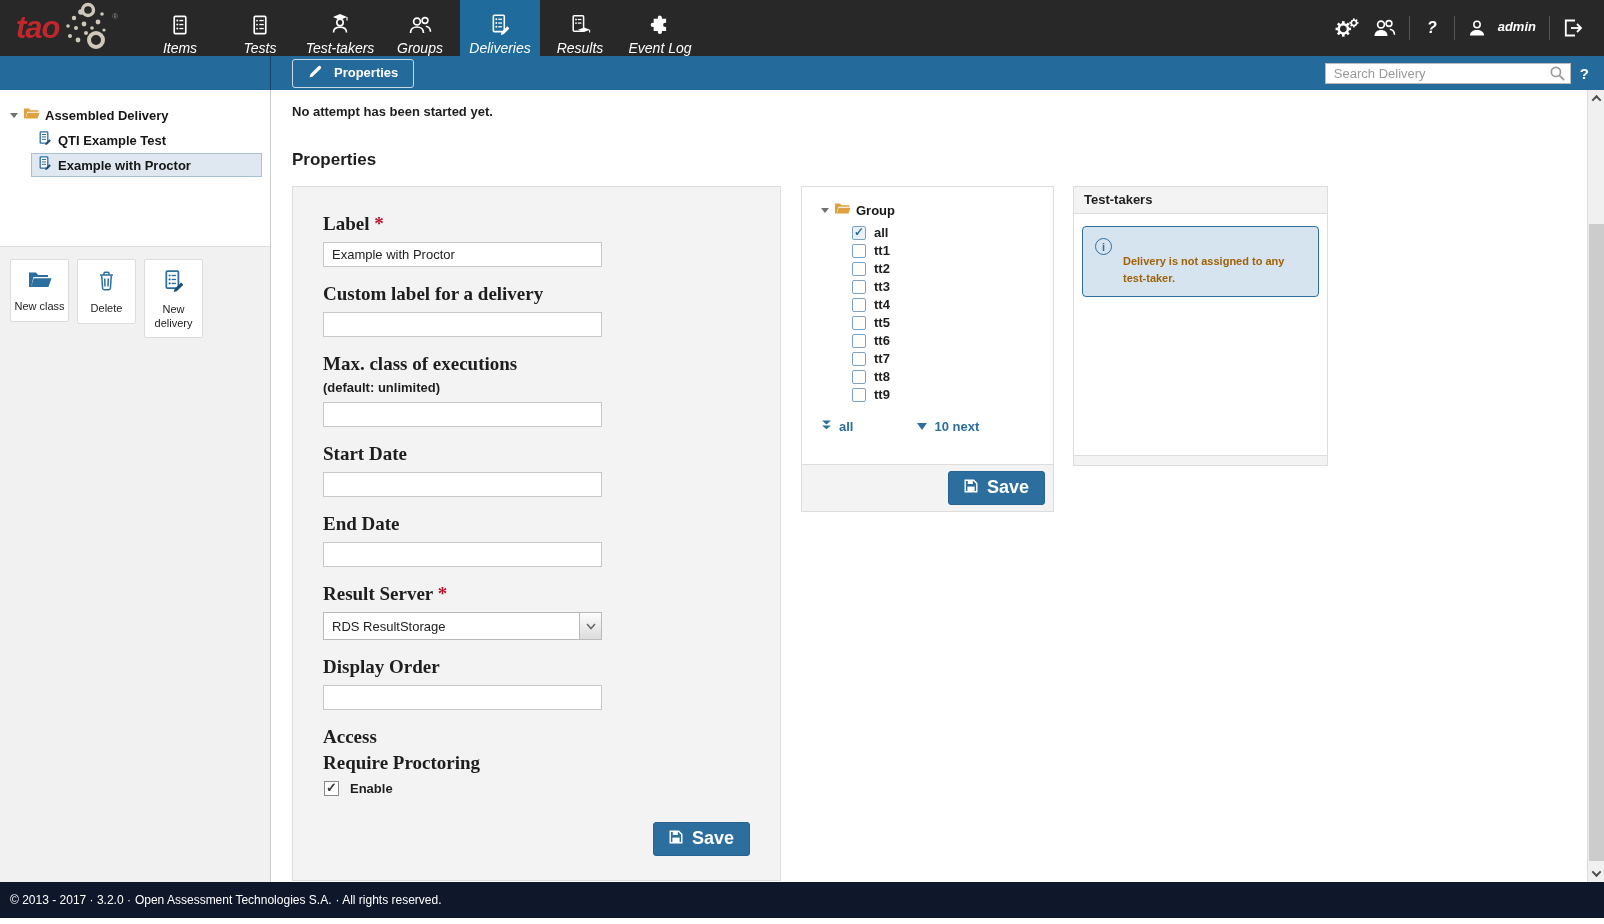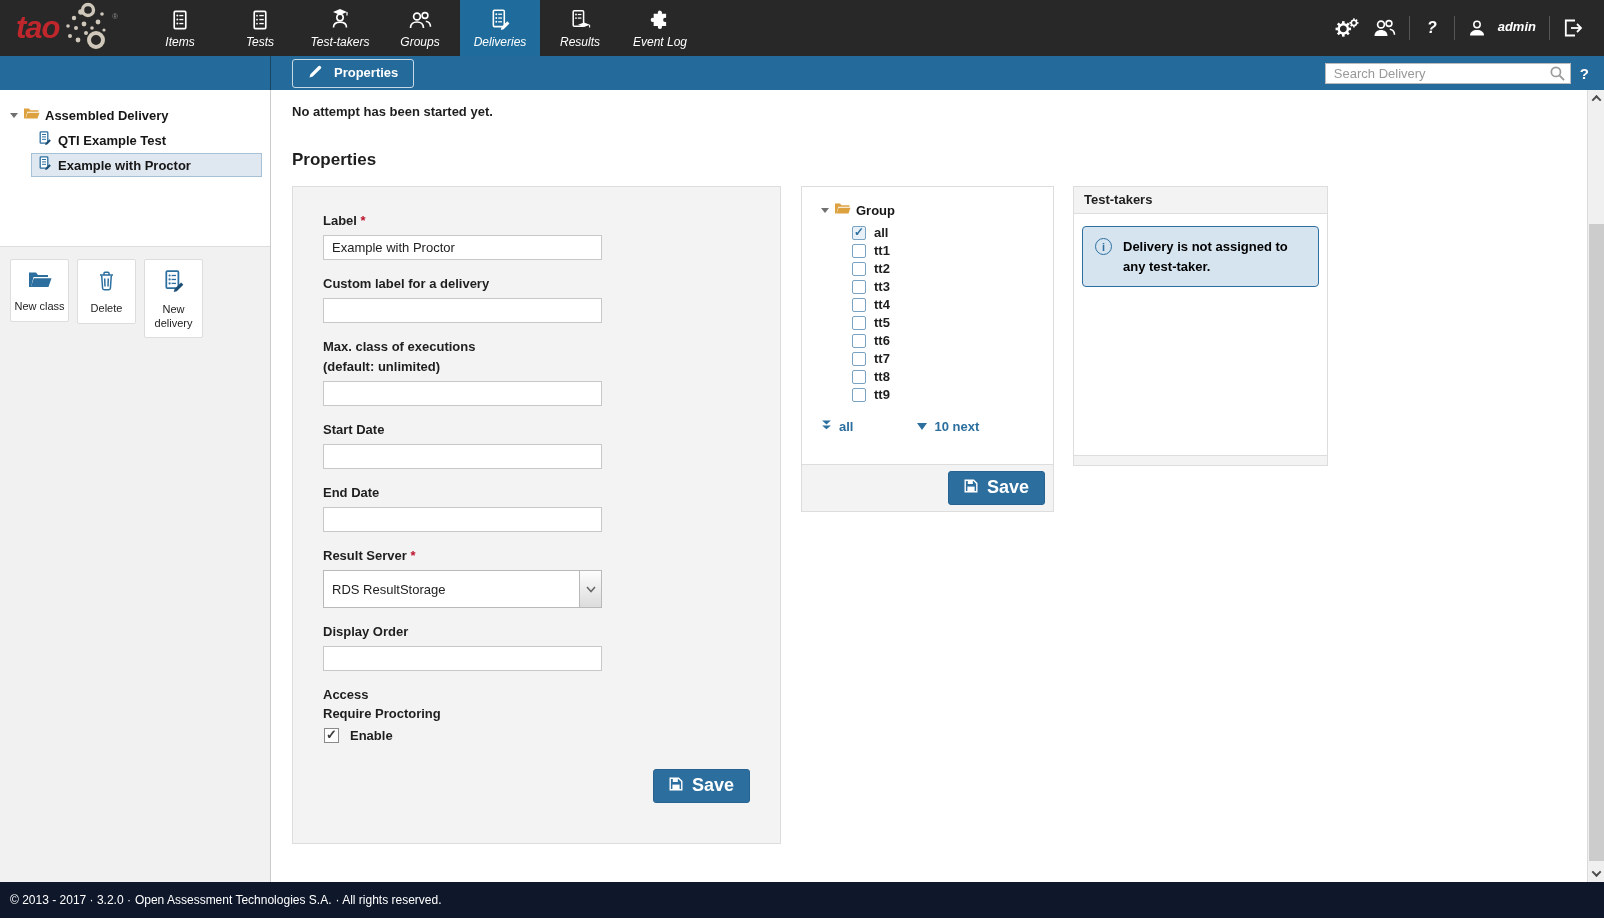--- a/index.html
+++ b/index.html
@@ -6,21 +6,21 @@
   html, body { width: 1604px; height: 924px; overflow: hidden; }
   body { font-family: "Liberation Sans", sans-serif; color: #1e1e1e; background: #fff; position: relative; }
 
   
   .topnav { height: 56px; background: #282828; display: flex; align-items: stretch; font-style: italic; }
   .logo { width: 140px; display: flex; align-items: center; padding-left: 16px; cursor: pointer; position: relative; }
   .logo-text { color: #c0272d; font-size: 31px; font-weight: bold; letter-spacing: -1px; position: relative; z-index: 2; }
   .logo-burst { margin-left: -6px; }
   .logo-reg { color: #8a8a8a; font-size: 8px; position: absolute; top: 12px; left: 112px; }
   .nav-tabs { display: flex; }
-  .nav-tab { width: 80px; display: flex; flex-direction: column; align-items: center; justify-content: center; gap: 5px; color: #fff; font-size: 12px; cursor: pointer; }
+  .nav-tab { width: 80px; display: flex; flex-direction: column; align-items: center; justify-content: flex-end; gap: 5px; color: #fff; font-size: 14px; cursor: pointer; }
   .nav-tab.active { background: #1f6b9b; }
   .nav-tab .ic { height: 22px; display: flex; align-items: flex-end; }
   .nav-right { margin-left: auto; display: flex; align-items: center; gap: 13px; padding-right: 20px; }
   .nav-divider { width: 1px; height: 24px; background: #555; }
   .nav-icon-btn { display: flex; align-items: flex-start; gap: 12px; color: #fff; cursor: pointer; }
   .nav-help { color: #fff; font-weight: bold; font-size: 16px; cursor: pointer; padding: 0 4px; }
   .nav-user-label { color: #fff; font-size: 13px; font-weight: bold; }
 
   
   .actionbar { height: 34px; background: #246a9b; display: flex; align-items: center; }
@@ -49,25 +49,25 @@
   .action-btn { width: 59px; background: #fff; border: 1px solid #ddd; border-radius: 2px; display: flex; flex-direction: column; align-items: center; gap: 7px; padding: 10px 2px 7px; font-size: 11px; color: #222; text-align: center; cursor: pointer; line-height: 1.25; }
 
   
   .main { flex: 1; background: #fff; padding: 14px 0 0 21px; position: relative; overflow: hidden; }
   .notice { font-size: 13px; font-weight: bold; color: #1e1e1e; }
   .main-title { font-size: 17px; font-weight: bold; color: #1e1e1e; margin-top: 31px; }
   .panels { display: flex; align-items: flex-start; margin-top: 16px; }
 
   
   .form-panel { width: 489px; min-height: 658px; flex: none; background: #f3f3f3; border: 1px solid #ddd; padding: 26px 30px 24px; display: flex; flex-direction: column; }
-  .f-label { font-size: 13px; font-weight: bold; color: #1e1e1e; margin-bottom: 7px; }
+  .f-label { font-size: 19px; font-weight: bold; color: #1e1e1e; margin-bottom: 7px; font-family: Liberation Serif, serif; }
   .f-label .req { color: #ba122b; }
   .f-hint { font-size: 13px; font-weight: bold; color: #1e1e1e; margin: 5px 0 7px; }
   .tf { width: 279px; height: 25px; border: 1px solid #c8c8c8; background: #fff; font-size: 13px; color: #222; padding: 2px 8px; margin-bottom: 16px; display: block; font-family: "Liberation Sans", sans-serif; }
-  .sel { width: 279px; height: 38px; border: 1px solid #b9b9b9; background: #fff; display: flex; align-items: center; margin-bottom: 16px; cursor: pointer; }
+  .sel { width: 279px; height: 28px; border: 1px solid #b9b9b9; background: #fff; display: flex; align-items: center; margin-bottom: 16px; cursor: pointer; }
   .sel-text { flex: 1; font-size: 13px; padding: 0 8px; color: #222; }
   .sel-arrow { width: 22px; height: 100%; border-left: 1px solid #b9b9b9; background: linear-gradient(#fdfdfd, #dcdcdc); display: flex; align-items: center; justify-content: center; }
   .cb-row { display: flex; align-items: center; gap: 11px; font-size: 13px; font-weight: bold; color: #1e1e1e; margin: 3px 0 21px 1px; cursor: pointer; }
   .cb { width: 15px; height: 15px; border: 1px solid #8a8a8a; background: #fff; flex: none; position: relative; }
   .cb.checked::after { content: "✓"; position: absolute; left: 1px; top: -2px; font-size: 13px; color: #3a3a3a; }
   .cb-blue { width: 14px; height: 14px; border: 1px solid #7aa2c2; background: #fff; flex: none; position: relative; border-radius: 2px; }
   .cb-blue.checked { background: #e8f1f8; }
   .cb-blue.checked::after { content: "✓"; position: absolute; left: 1px; top: -2px; font-size: 12px; font-weight: bold; color: #2c6f9f; }
   .btn-save { display: inline-flex; align-items: center; gap: 9px; background: #2c6f9f; border: 1px solid #266292; border-radius: 3px; color: #fff; font-size: 18px; font-weight: bold; padding: 5px 15px 6px; cursor: pointer; }
   .form-save-row { display: flex; justify-content: flex-end; margin-top: 26px; }
@@ -83,21 +83,21 @@
   .tree-link { display: flex; align-items: center; gap: 7px; color: #2c6f9f; font-size: 13px; font-weight: bold; cursor: pointer; }
   .tree-link + .tree-link { margin-left: 64px; }
   .assigned-footer { background: #f3f3f3; border-top: 1px solid #ddd; padding: 6px 8px; display: flex; justify-content: flex-end; }
 
   
   .tt-panel { width: 255px; flex: none; margin-left: 19px; border: 1px solid #ddd; background: #fff; }
   .tt-body { padding: 12px 8px; min-height: 241px; }
   .info-box { background: #d6e4f0; border: 1px solid #2f6f9f; border-radius: 4px; padding: 10px 12px; display: flex; gap: 11px; align-items: flex-start; }
   .info-i { width: 17px; height: 17px; border: 1px solid #2c6f9f; border-radius: 50%; color: #2c6f9f; font-size: 11px; font-weight: bold; display: flex; align-items: center; justify-content: center; flex: none; margin-top: 1px; }
   .info-i::after { content: "i"; }
-  .info-text { font-size: 13px; font-weight: bold; color: #000000; line-height: 1.5; }
+  .info-text { font-size: 11px; font-weight: bold; color: #a16207; line-height: 1.5; margin-top: 16px; }
   .tt-footer { height: 10px; background: #f3f3f3; border-top: 1px solid #ddd; }
 
   
   .scrollbar { width: 17px; flex: none; background: #f0f0f0; border-left: 1px solid #dcdcdc; position: relative; }
   .sb-btn { height: 17px; display: flex; align-items: center; justify-content: center; cursor: pointer; }
   .sb-btn.down { position: absolute; bottom: 0; left: 0; right: 0; }
   .chev-up, .chev-down { width: 7px; height: 7px; border-top: 2px solid #4c4c4c; border-right: 2px solid #4c4c4c; }
   .chev-up { transform: rotate(-45deg) translate(-1px, 1px); }
   .chev-down { transform: rotate(135deg) translate(-1px, 1px); }
   .sb-thumb { position: absolute; left: 1px; top: 134px; width: 15px; height: 637px; background: #ccc; cursor: grab; }

